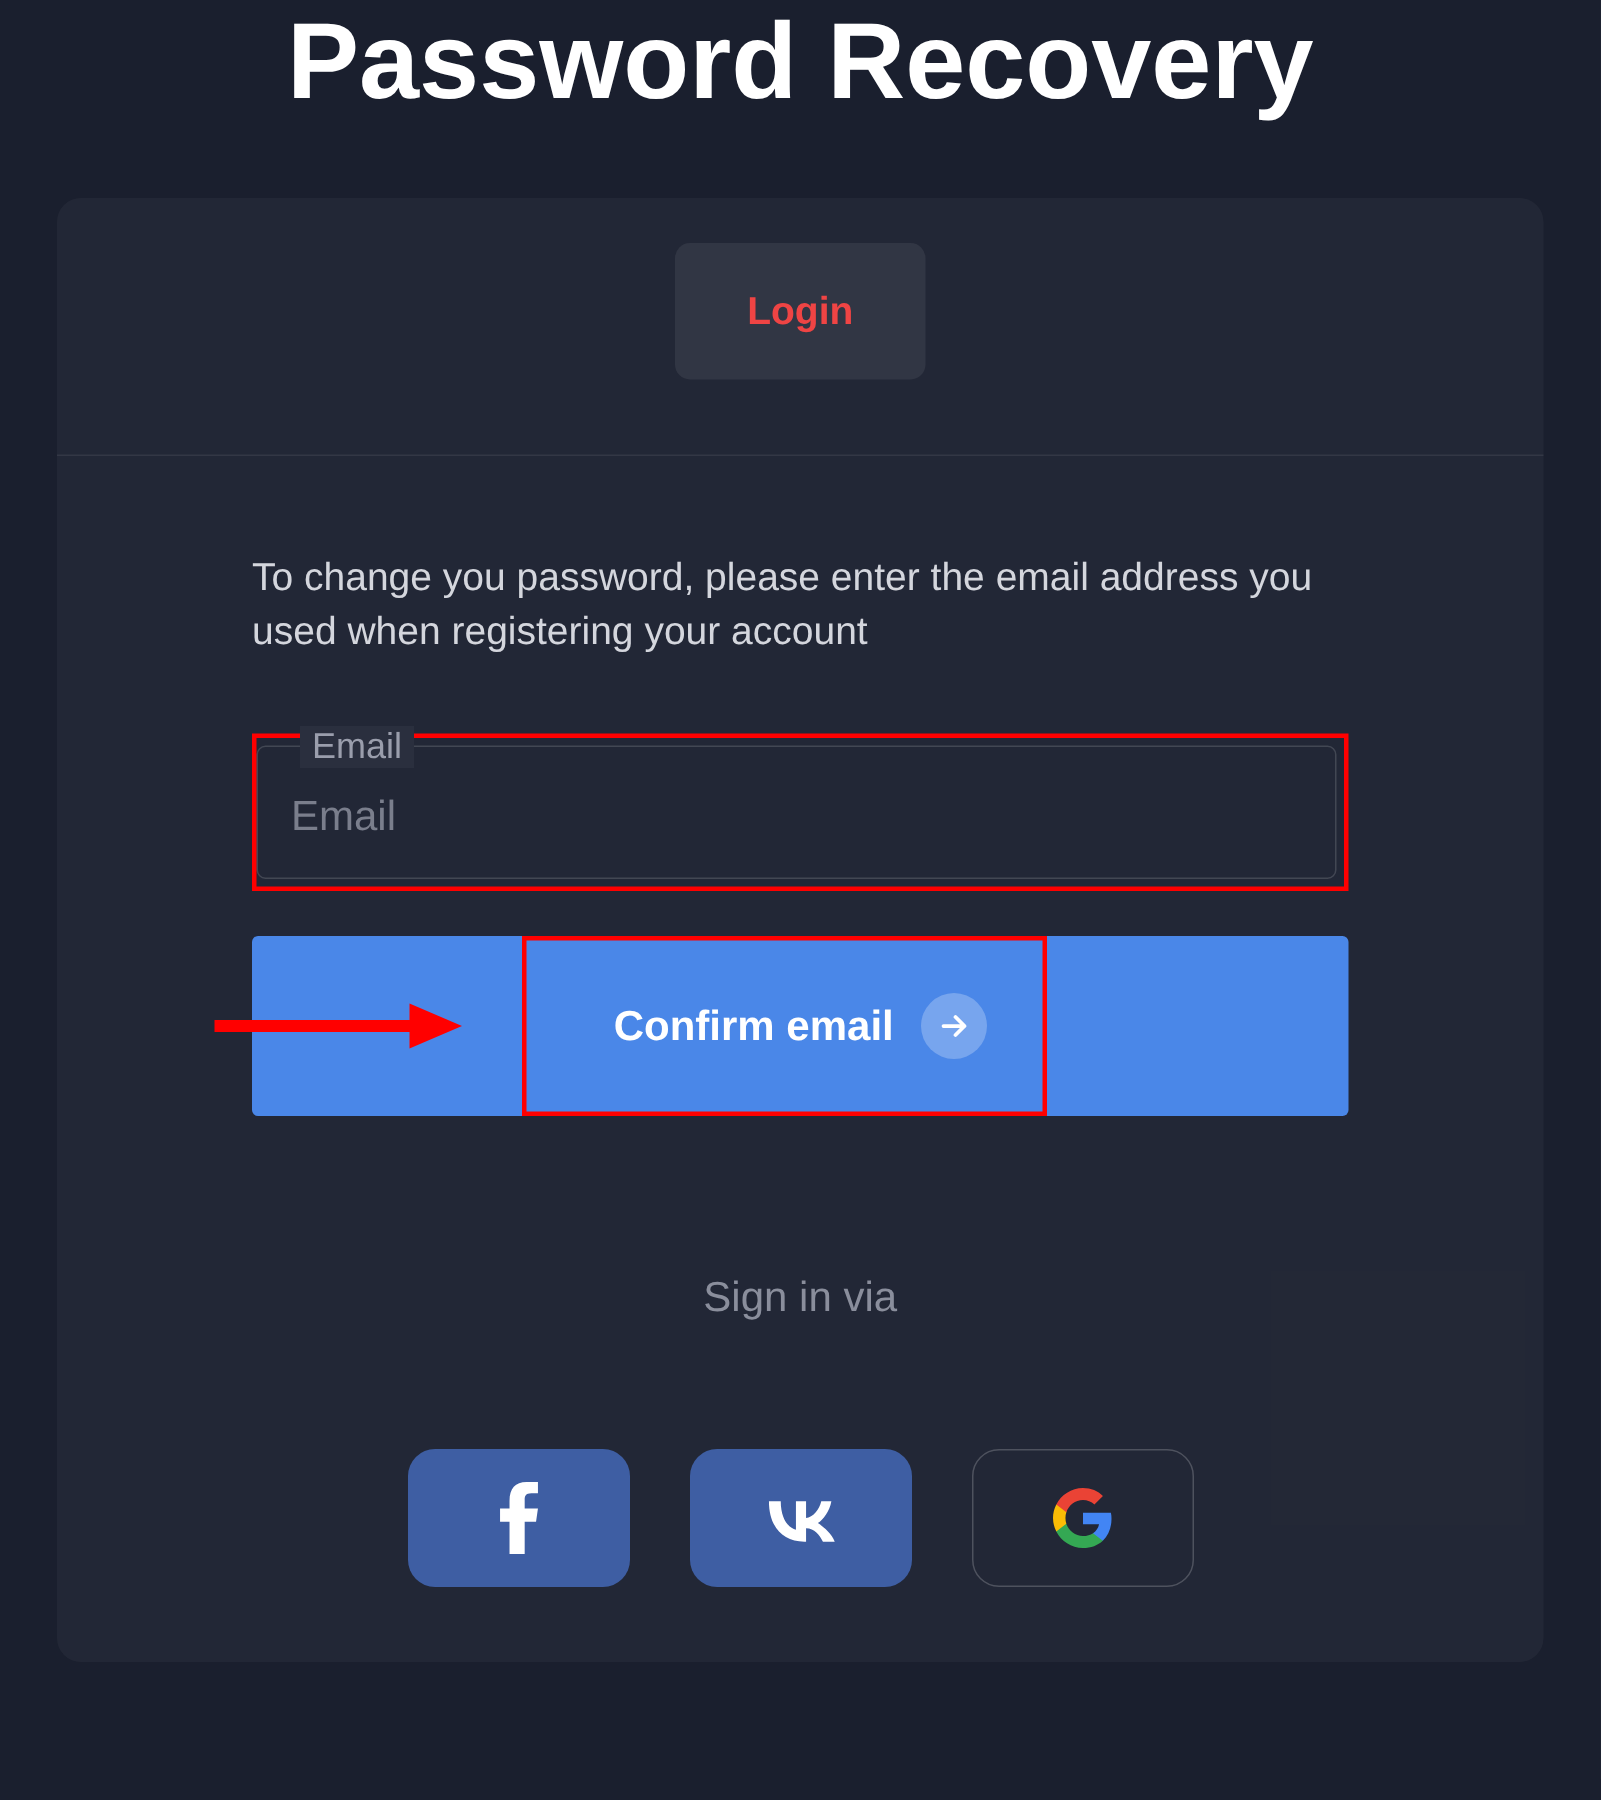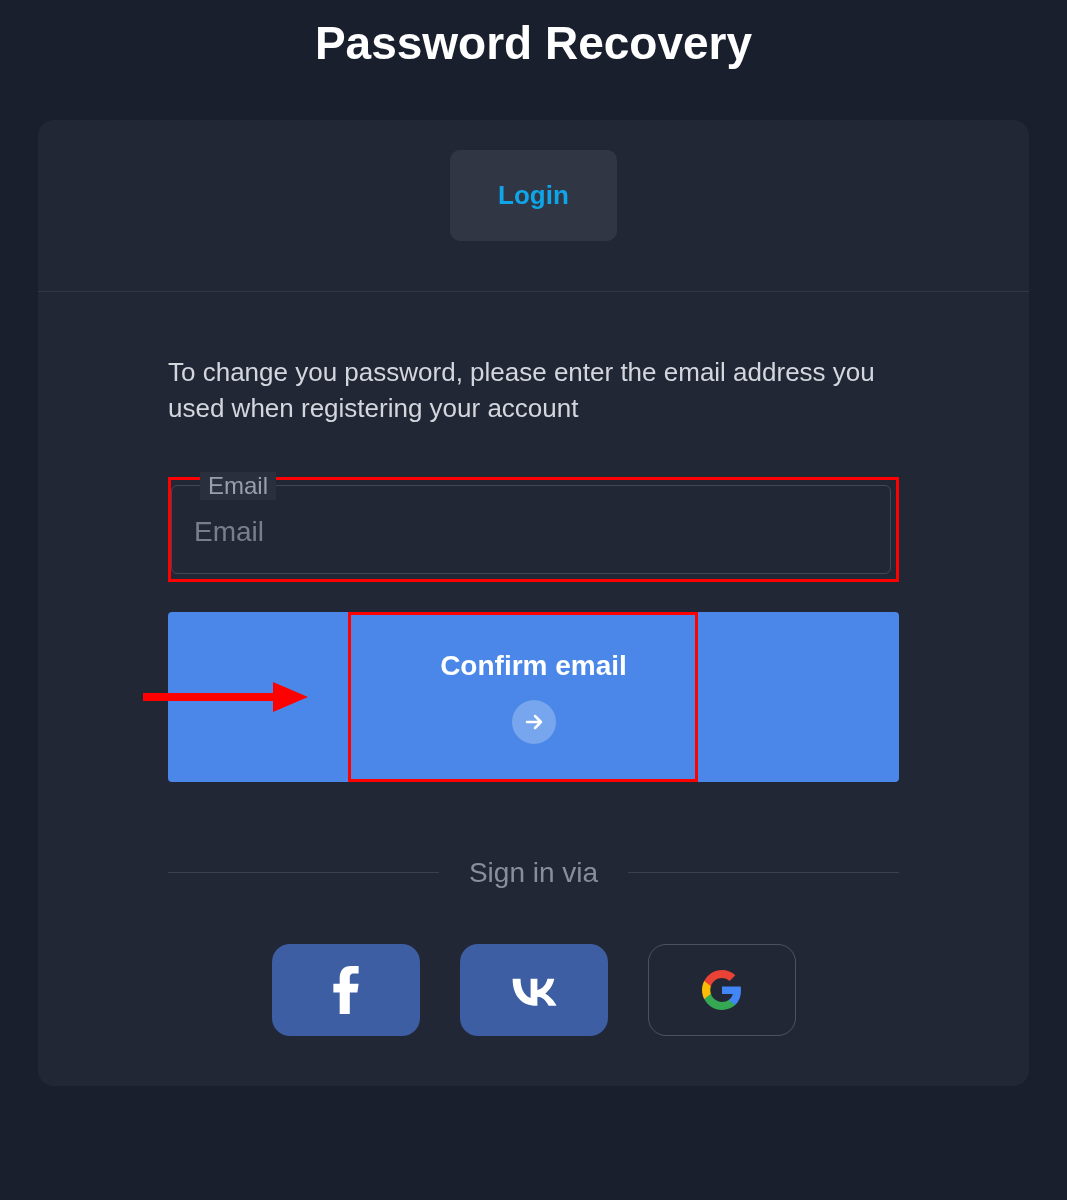--- a/index.html
+++ b/index.html
@@ -9,24 +9,24 @@
     }
     body {
       width: 1067px;
       height: 1200px;
       background: #1a1f2e;
       font-family: -apple-system, BlinkMacSystemFont, 'Segoe UI', Arial, sans-serif;
       overflow: hidden;
     }
     .page-title {
       color: #ffffff;
-      font-size: 46px;
+      font-size: 72px;
       font-weight: 800;
       text-align: center;
-      padding-top: 16px;
+      padding-top: 0px;
       margin-bottom: 50px;
     }
     .card {
       background: rgba(255, 255, 255, 0.04);
       border-radius: 16px;
       margin: 0 38px;
       padding: 0;
       position: relative;
     }
     .tabs-wrap {
@@ -35,21 +35,21 @@
       padding: 30px 0 50px 0;
       border-bottom: 1px solid rgba(255,255,255,0.08);
     }
     .tabs {
       display: flex;
       background: rgba(255,255,255,0.07);
       border-radius: 10px;
     }
     .tab {
       padding: 30px 48px;
-      color: #0ea5e9;
+      color: #ef4444;
       font-size: 26px;
       font-weight: 700;
       cursor: pointer;
     }
     .content {
       padding: 62px 130px 50px 130px;
       position: relative;
     }
     .instruction {
       color: #d4d6dd;
@@ -107,21 +107,20 @@
       width: 100%;
       background: #4a87e8;
       border: none;
       border-radius: 4px;
       padding: 38px 0;
       display: flex;
       align-items: center;
       justify-content: center;
       gap: 18px;
       cursor: pointer;
-      flex-direction: column;
     }
     .confirm-label {
       color: #ffffff;
       font-size: 28px;
       font-weight: 700;
     }
     .arrow-circle {
       width: 44px;
       height: 44px;
       border-radius: 50%;
@@ -143,20 +142,21 @@
       position: absolute;
       left: -30px;
       top: 50%;
       transform: translateY(-50%);
     }
     .divider-row {
       display: flex;
       align-items: center;
       gap: 30px;
       margin: 75px 0 55px 0;
+      flex-direction: column;
     }
     .divider-line {
       flex: 1;
       height: 1px;
       background: rgba(255,255,255,0.12);
     }
     .divider-text {
       color: #8a8e9c;
       font-size: 28px;
     }

